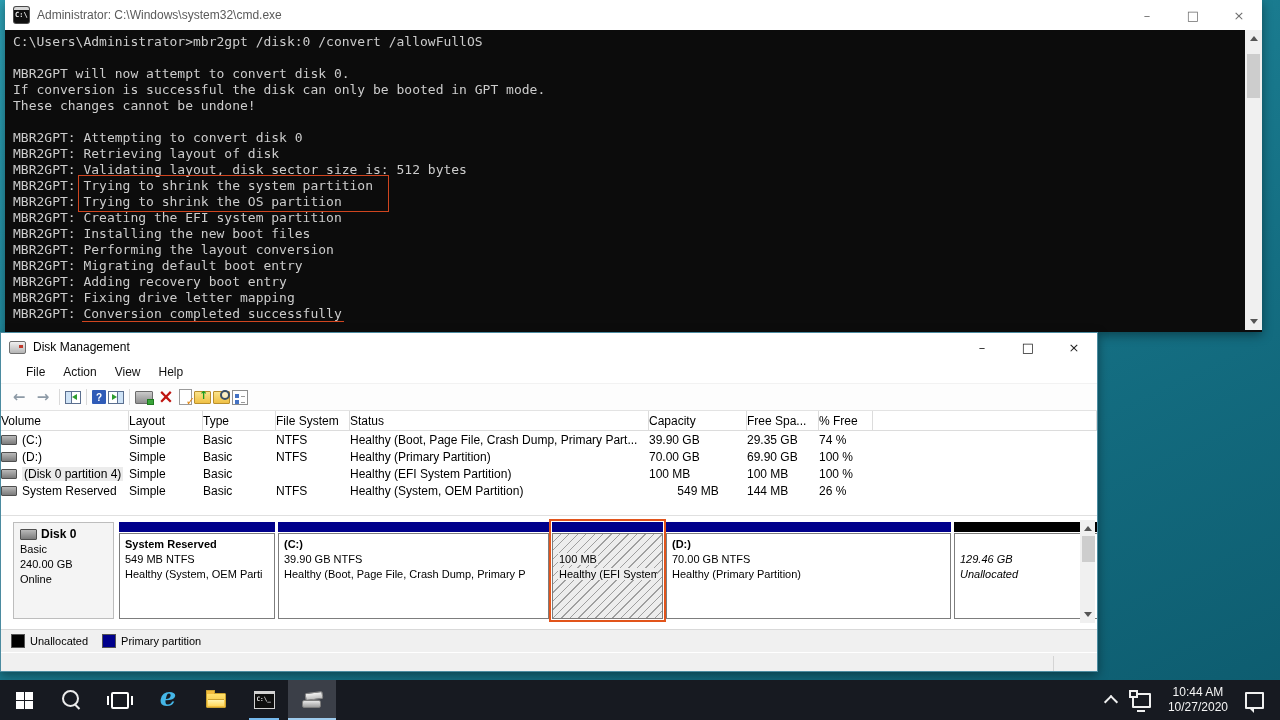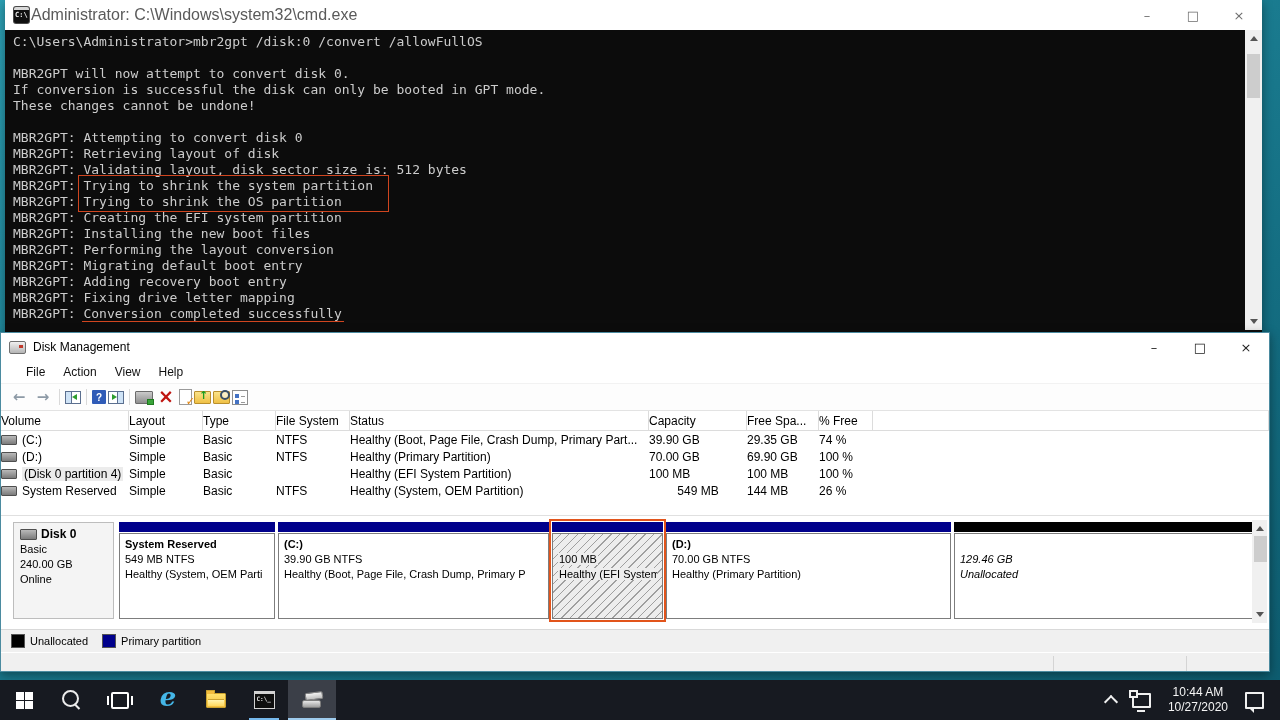--- a/index.html
+++ b/index.html
@@ -14,21 +14,21 @@
     font-family:"DejaVu Sans",sans-serif;font-size:13px;color:#6e6e6e;cursor:default}
   .dm .wbtn{color:#222}
 
   
   #cmd-window{left:5px;top:0;width:1257px;height:332px;}
   .cmd-titlebar{height:30px;display:flex;align-items:center;padding-left:9px;background:#fff}
   .cmdicon{width:15px;height:13px;background:#101010;border-top:3px solid #d9d9d9;
     border-radius:2px;position:relative;box-shadow:0 0 0 1px #4a4a4a}
   .cmdicon::before{content:"C:\\";position:absolute;left:1px;top:1px;
     font:bold 7px "DejaVu Sans Mono",monospace;color:#ececec}
-  .cmd-title{font-size:16px;color:#5a5a5a;margin-left:2px;flex:1;
+  .cmd-title{font-size:12px;color:#5a5a5a;margin-left:8px;flex:1;
     white-space:nowrap;overflow:hidden}
   .console{position:absolute;top:30px;left:0;right:0;bottom:0;background:#0c0c0c;
     font:13px/16px "DejaVu Sans Mono",monospace;color:#cccccc;padding:4px 0 0 8px;overflow:hidden}
   .cline{height:16px;white-space:pre}
   .anno-box{position:absolute;left:73px;top:145px;width:309px;height:35px;
     border:1px solid #d0451f;pointer-events:none}
   .anno-underline{position:absolute;left:77px;top:291px;width:262px;height:0;
     border-top:1px solid #d0451f;pointer-events:none}
 
   
@@ -38,21 +38,21 @@
     align-items:center;justify-content:center}
   .sarrow.up{top:1px}.sarrow.down{bottom:1px}
   .tri-up{width:0;height:0;border-left:4px solid transparent;border-right:4px solid transparent;
     border-bottom:5px solid #555}
   .tri-down{width:0;height:0;border-left:4px solid transparent;border-right:4px solid transparent;
     border-top:5px solid #555}
   .sthumb{position:absolute;left:2px;width:13px;background:#cdcdcd}
   .console-scroll .sthumb{top:24px;height:44px}
 
   
-  #dm-window{left:0;top:332px;width:1270px;height:340px;border:1px solid #4b8ba0;
+  #dm-window{left:0;top:332px;width:1098px;height:340px;border:1px solid #4b8ba0;
     box-sizing:border-box;overflow:hidden}
   .dm-titlebar{height:28px;display:flex;align-items:center;padding-left:8px;background:#fff}
   .dmicon{width:15px;height:11px;background:linear-gradient(#f0f0f0,#b5b5b5);
     border:1px solid #707070;border-radius:2px;position:relative}
   .dmicon::after{content:"";position:absolute;right:2px;top:3px;width:4px;height:3px;background:#c0392b}
   .dm-title{font-size:12px;color:#000;margin-left:7px;flex:1}
   .menubar{height:22px;display:flex;align-items:center;padding-left:16px;background:#fff}
   .menu-item{font-size:12px;color:#111;padding:3px 9px}
   .toolbar{height:26px;display:flex;align-items:center;padding-left:6px;background:#fdfdfd;
     border-bottom:1px solid #e3e3e3;border-top:1px solid #f2f2f2}

